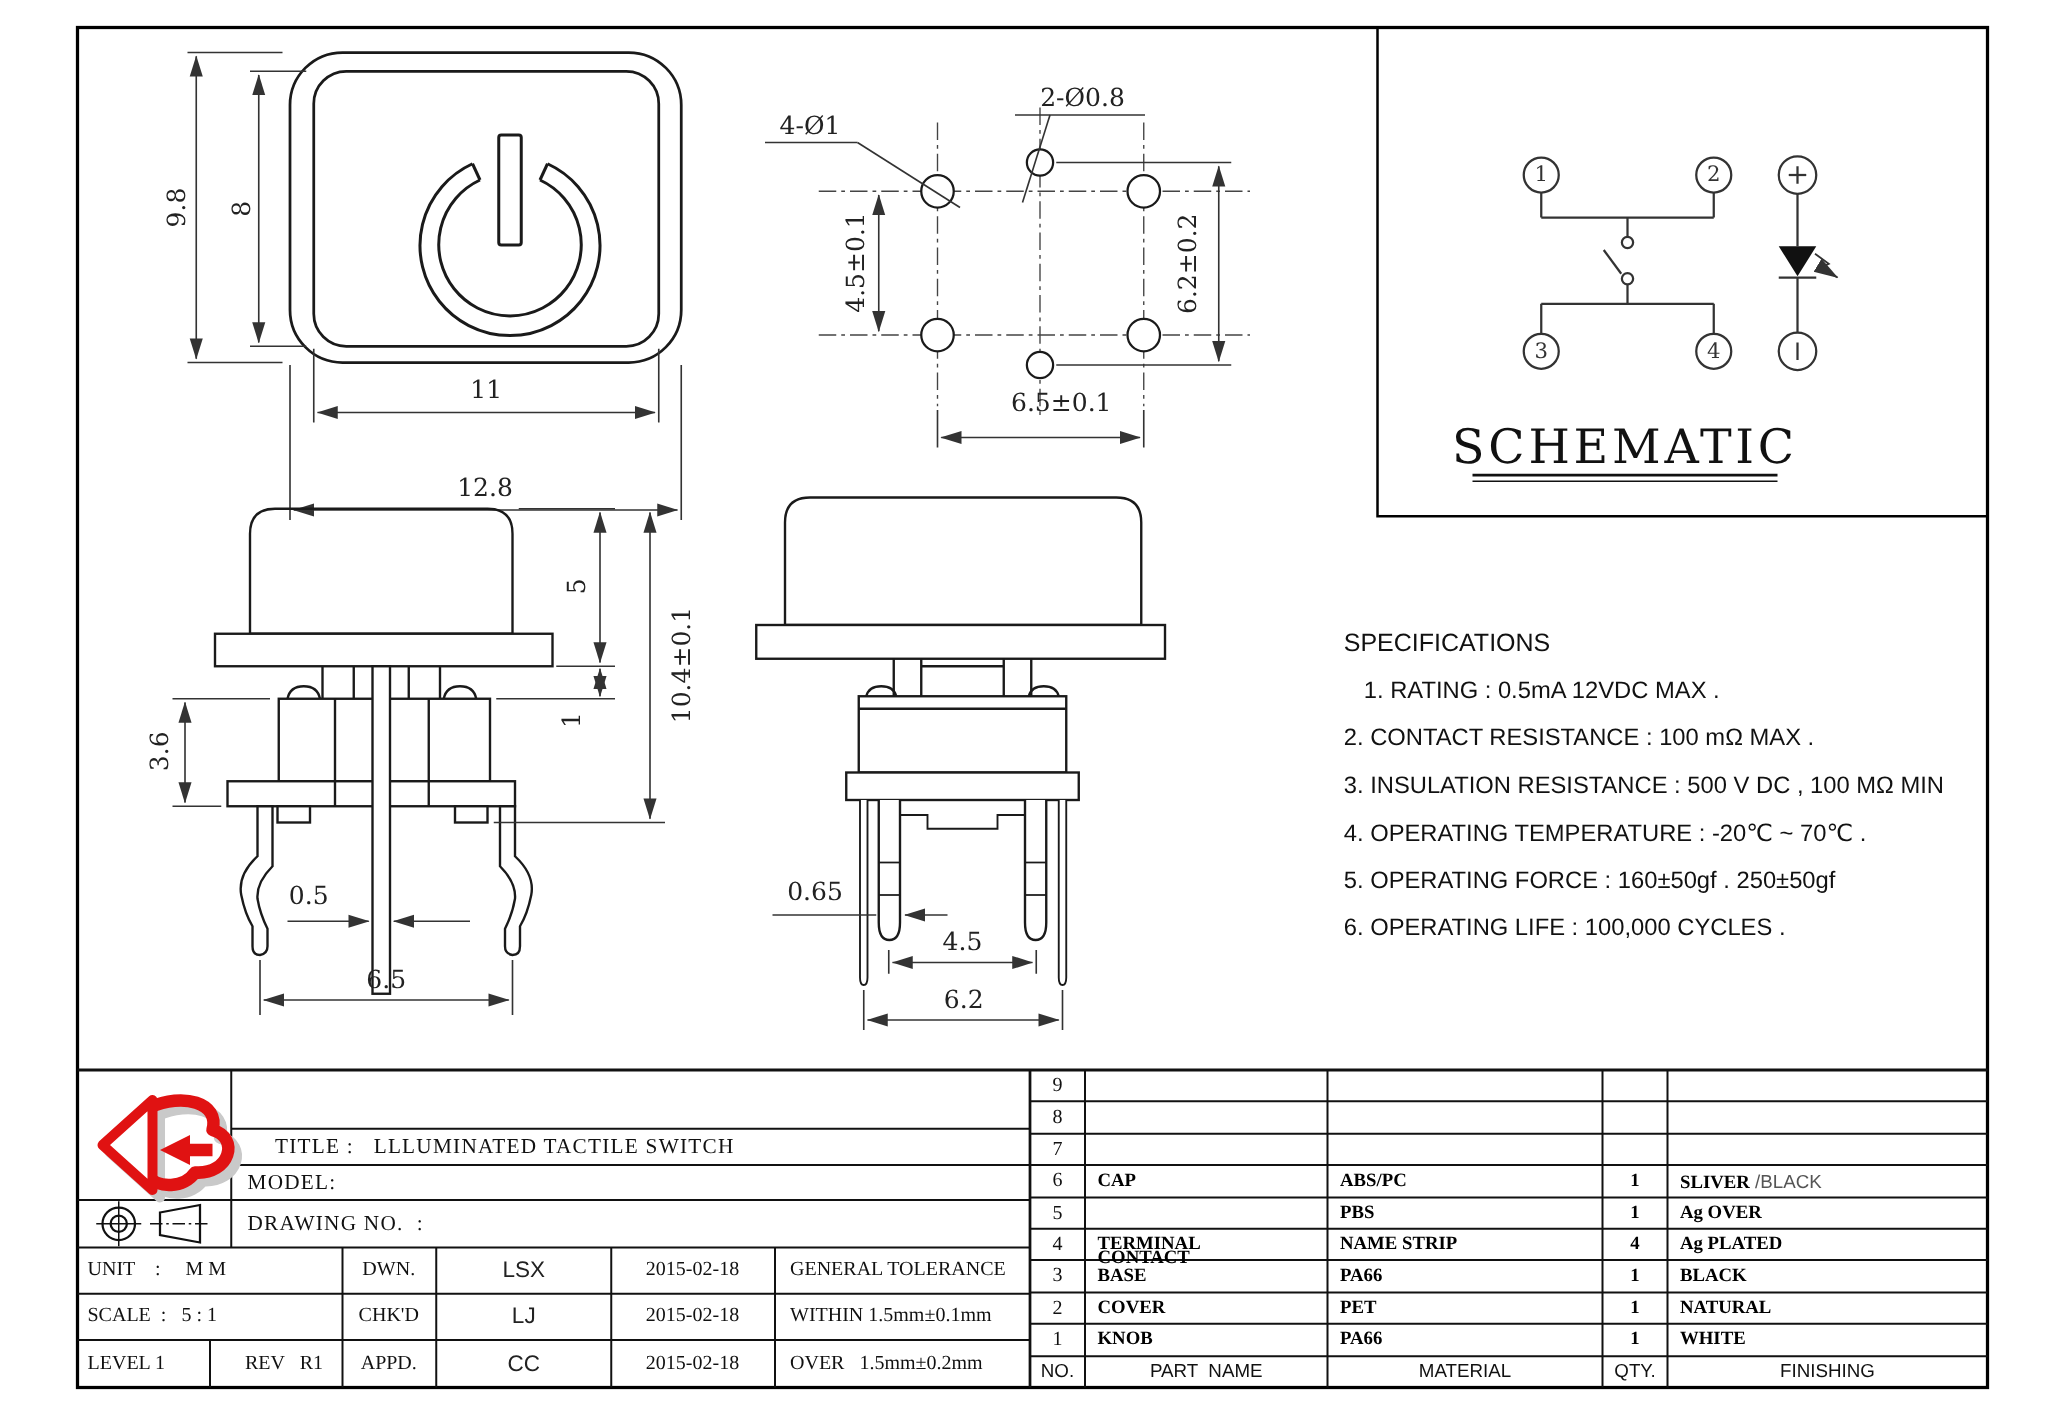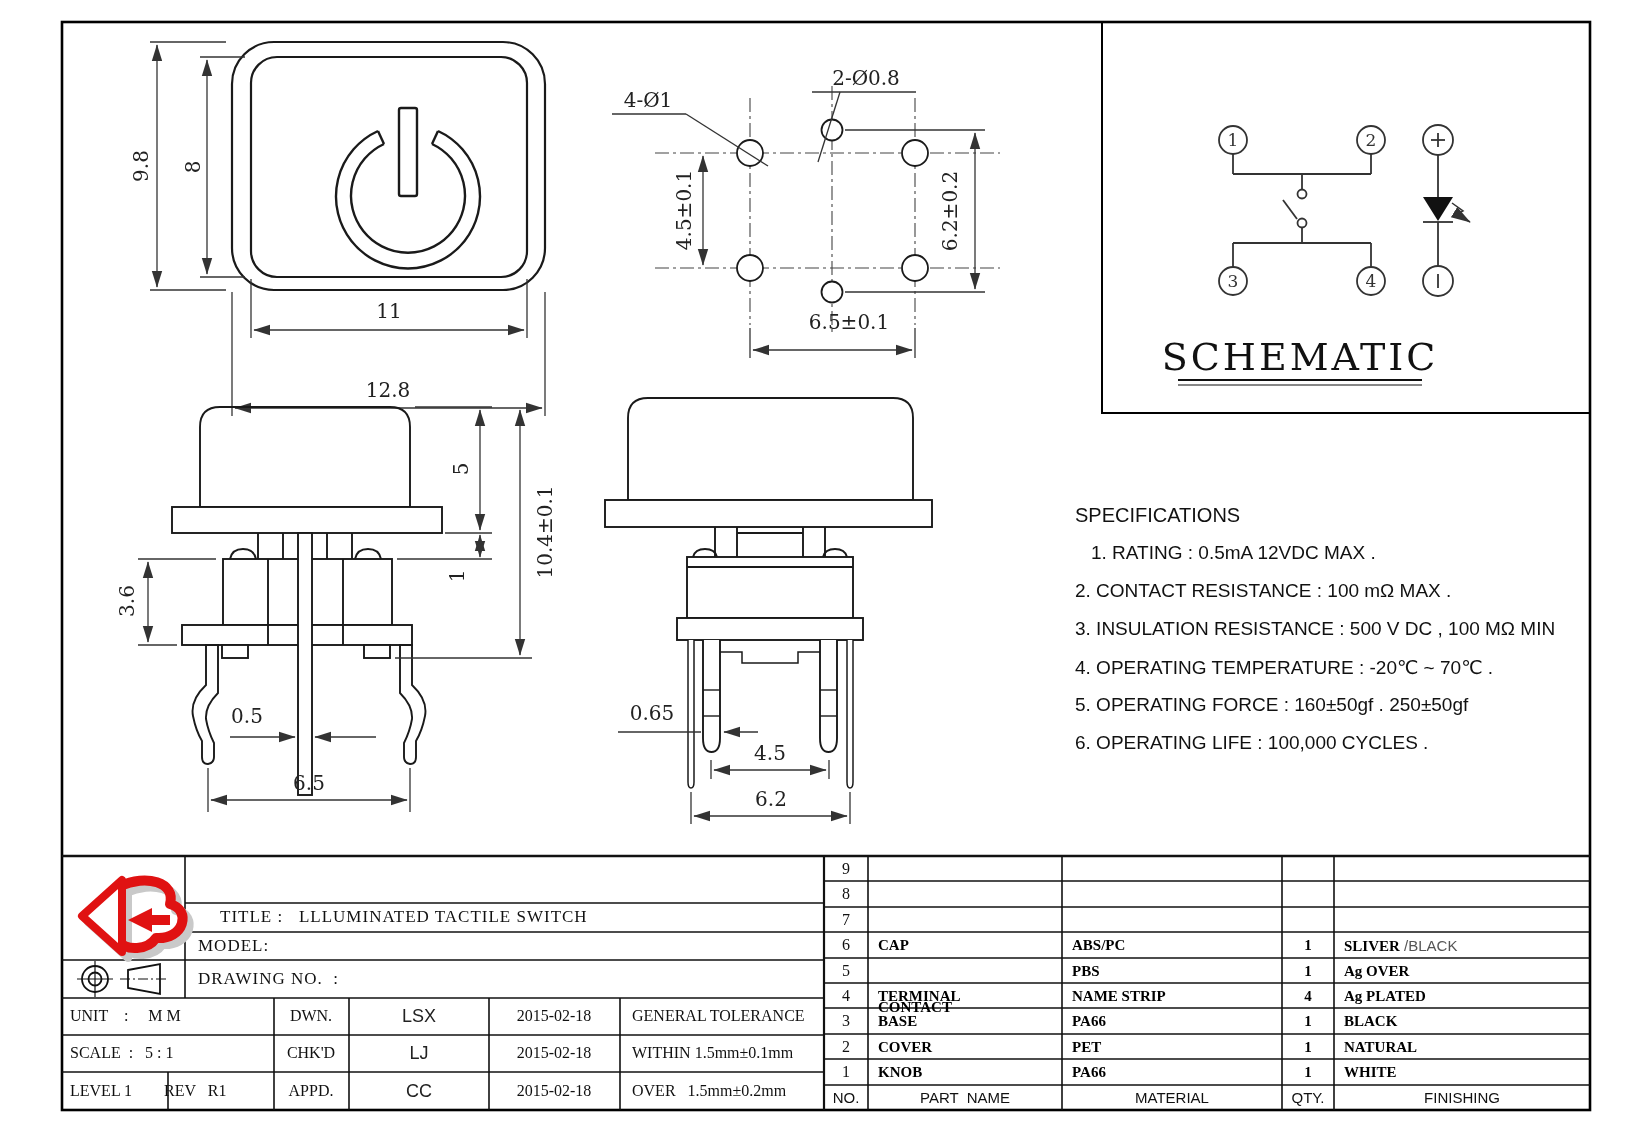--- a/index.html
+++ b/index.html
@@ -316,21 +316,21 @@
 <span class="t cad" style="left:554px; top:1016px;">2015-02-18</span>
 <span class="t tl cad" style="left:632px; top:1016px;">GENERAL TOLERANCE</span>
 
 <span class="t tl cad" style="left:70px;  top:1053px;">SCALE  :   5 : 1</span>
 <span class="t cad" style="left:311px; top:1053px;">CHK'D</span>
 <span class="t sign" style="left:419px; top:1053px;">LJ</span>
 <span class="t cad" style="left:554px; top:1053px;">2015-02-18</span>
 <span class="t tl cad" style="left:632px; top:1053px;">WITHIN 1.5mm±0.1mm</span>
 
 <span class="t tl cad" style="left:70px;  top:1091px;">LEVEL 1</span>
-<span class="t tl cad" style="left:164px; top:1091px;">REV   R1</span>
+<span class="t tl cad" style="left:196px; top:1091px;">REV   R1</span>
 <span class="t cad" style="left:311px; top:1091px;">APPD.</span>
 <span class="t sign" style="left:419px; top:1091px;">CC</span>
 <span class="t cad" style="left:554px; top:1091px;">2015-02-18</span>
 <span class="t tl cad" style="left:632px; top:1091px;">OVER   1.5mm±0.2mm</span>
 
 <span class="t pt-num" style="left:846px; top:869px;">9</span>
 <span class="t pt-num" style="left:846px; top:894px;">8</span>
 <span class="t pt-num" style="left:846px; top:920px;">7</span>
 
 <span class="t pt-num" style="left:846px; top:945px;">6</span>

